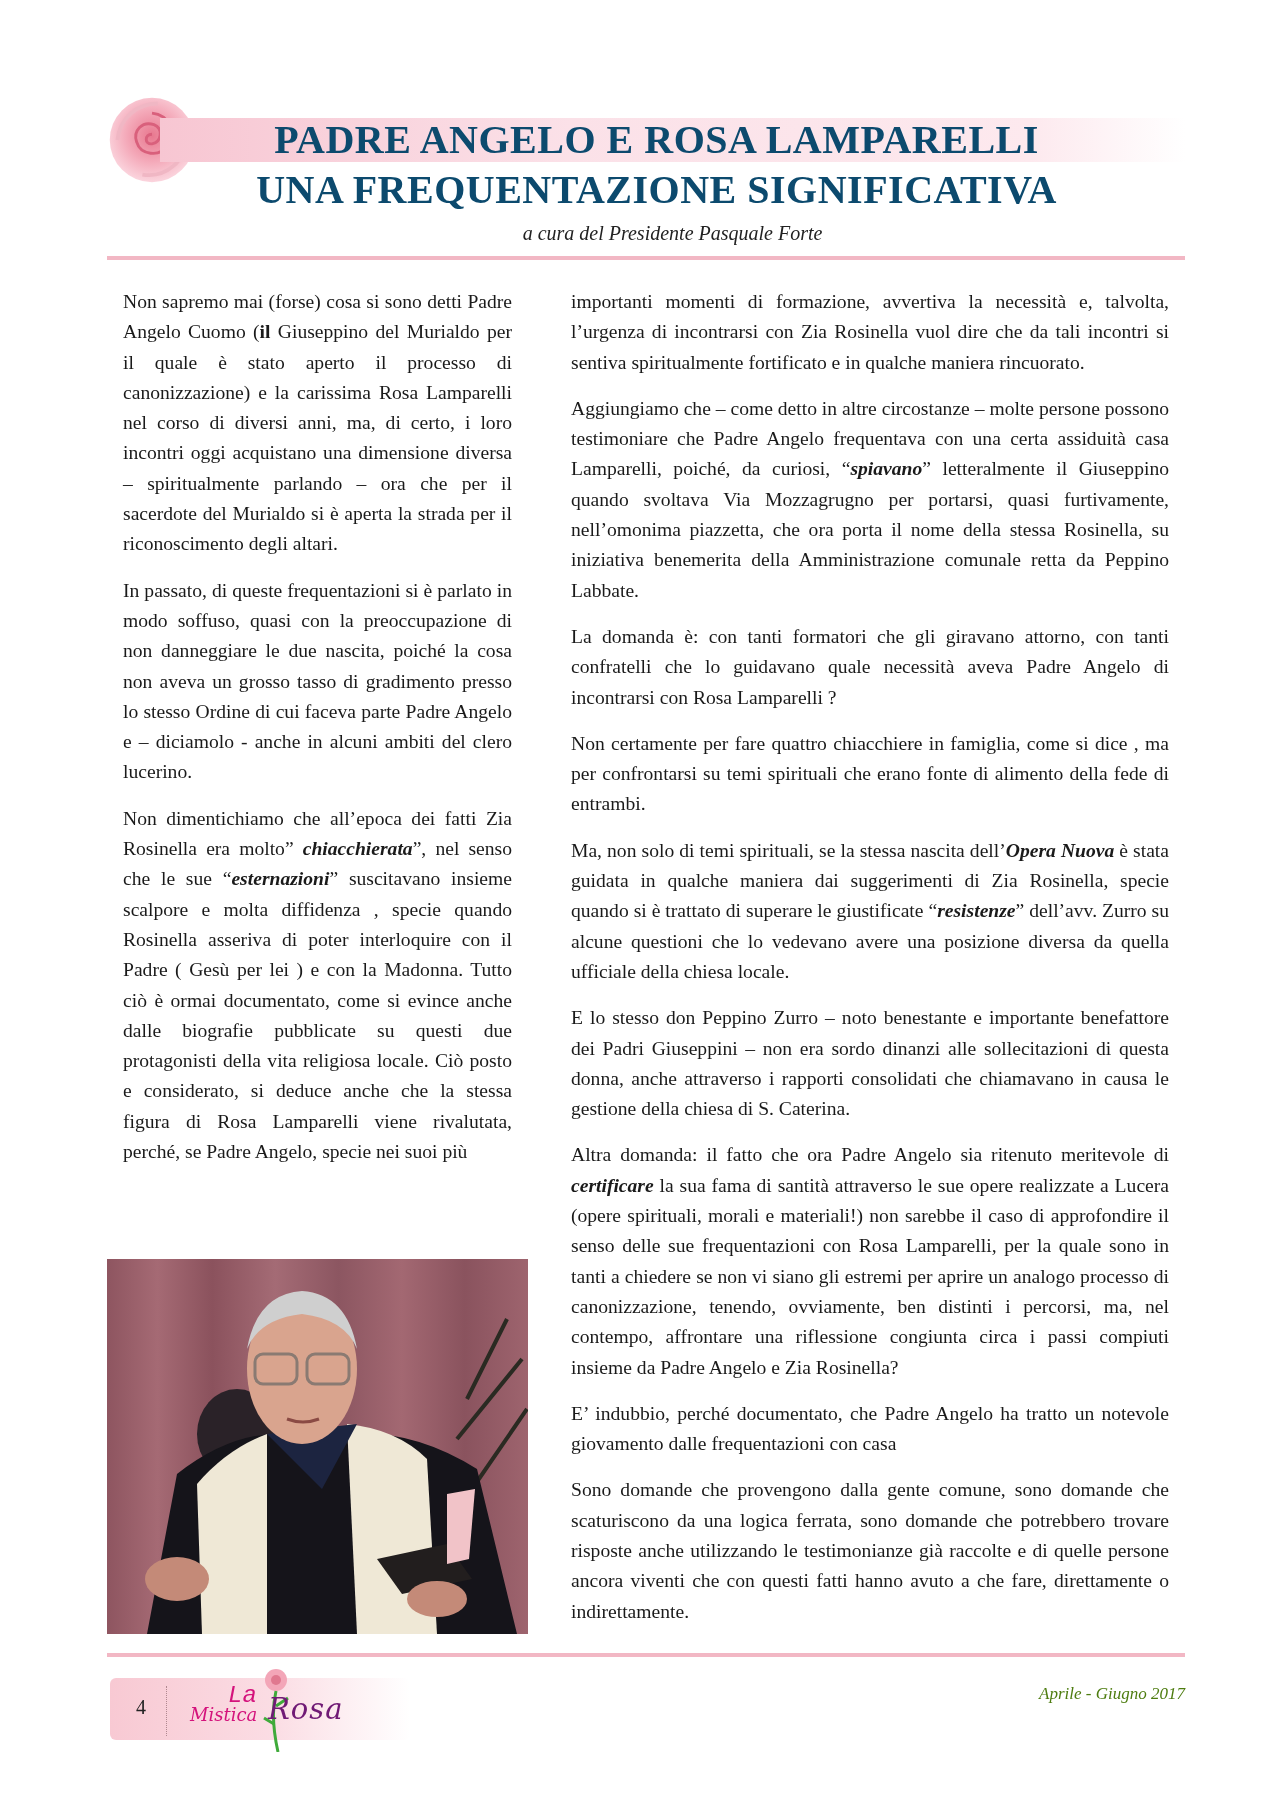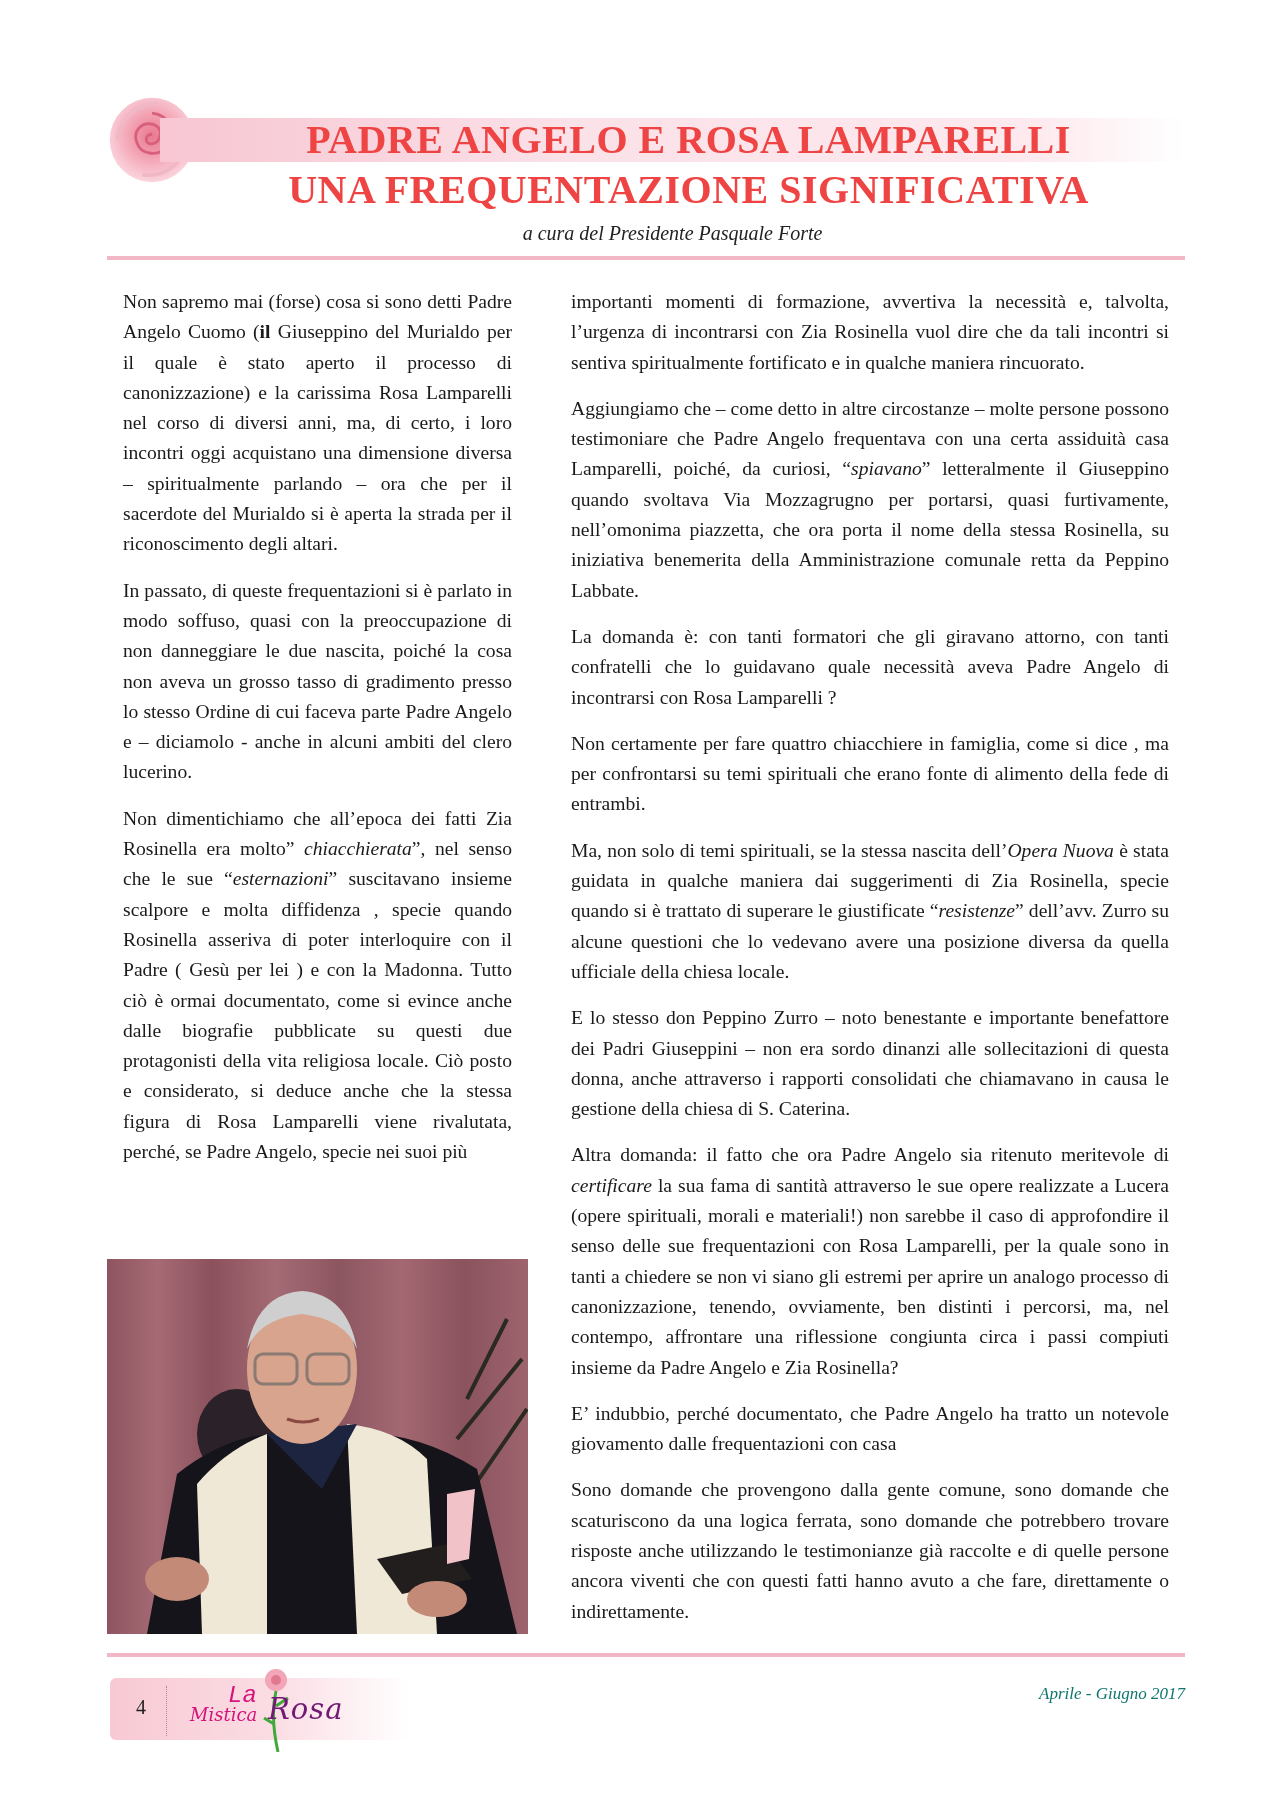--- a/index.html
+++ b/index.html
@@ -2,57 +2,57 @@
 <html><head>
 <meta charset="utf-8">
 <style>
   html, body { margin: 0; padding: 0; background: #ffffff; }
   body { width: 1275px; height: 1814px; position: relative; overflow: hidden;
          font-family: "DejaVu Serif", "Liberation Serif", serif; color: #1a1a1a; }
 
   .rose-emblem { position: absolute; left: 104px; top: 92px; width: 96px; height: 96px; }
   .title-band { position: absolute; left: 160px; top: 118px; width: 1025px; height: 44px;
                 background: linear-gradient(to right, #f7c6d2 0%, #fbe1e8 40%, #fde9ee 85%, #ffffff 100%); }
-  .title { position: absolute; left: 176px; width: 1025px; text-align: center;
-           font-family: "Liberation Serif", serif; font-weight: bold; color: #ef4444;
+  .title { position: absolute; left: 144px; width: 1025px; text-align: center;
+           font-family: "Liberation Serif", serif; font-weight: bold; color: #0c4a6e;
            font-size: 40px; letter-spacing: 0.5px; line-height: 48px; margin: 0; }
   .title.l1 { top: 116px; }
   .title.l2 { top: 166px; }
   .byline { position: absolute; left: 160px; width: 1025px; top: 222px; text-align: center;
             font-family: "Liberation Serif", serif; font-style: italic; font-size: 20px; color: #222; }
   .rule { position: absolute; left: 107px; width: 1078px; height: 4px; background: #f2b7c4; }
   .rule.top { top: 256px; }
   .rule.bottom { top: 1653px; }
 
   .col { position: absolute; font-family: "Liberation Serif", serif; font-size: 19.6px;
          line-height: 30.3px; text-align: justify; }
   .col p { margin: 16px; }
   .col-left { left: 107px; top: 271px; width: 421px; }
   .col-right { left: 555px; top: 271px; width: 630px; }
-  .bi { font-weight: normal; font-style: italic; }
+  .bi { font-weight: bold; font-style: italic; }
 
   .photo { position: absolute; left: 107px; top: 1259px; width: 421px; height: 375px;
            overflow: hidden; background: #8d5a63; }
 
   .footer-band { position: absolute; left: 110px; top: 1678px; width: 300px; height: 62px;
                  border-radius: 6px;
                  background: linear-gradient(to right, #f8c9d3 0%, #fbdde4 55%, #ffffff 100%); }
   .page-number { position: absolute; left: 136px; top: 1696px; font-family: "Liberation Serif", serif;
                  font-size: 20px; color: #222; }
   .footer-divider { position: absolute; left: 166px; top: 1686px; width: 0; height: 50px;
                     border-left: 1px dotted #b08890; }
   .logo { position: absolute; left: 176px; top: 1666px; width: 220px; height: 86px; }
   .logo-la { position: absolute; left: 52px; top: 16px; font-family: Liberation Mono, monospace; font-style: italic;
              color: #d4137c; font-size: 24px; }
   .logo-mistica { position: absolute; left: 14px; top: 38px; font-family: "DejaVu Serif", serif; font-style: italic;
                   color: #d4137c; font-size: 18px; }
   .logo-rosa { position: absolute; left: 92px; top: 26px; font-family: "DejaVu Serif", serif; font-style: italic;
                color: #701a75; font-size: 29px; letter-spacing: 1px; text-align: center; }
   .date { position: absolute; right: 90px; top: 1684px; font-family: "Liberation Serif", serif;
-          font-style: italic; font-size: 17px; color: #0f766e; }
+          font-style: italic; font-size: 17px; color: #4d7c0f; }
 </style>
 </head>
 <body>
 
 <svg class="rose-emblem" viewBox="0 0 100 100">
   <defs>
     <radialGradient id="rg" cx="50%" cy="45%" r="55%">
       <stop offset="0%" stop-color="#e8788f"></stop>
       <stop offset="55%" stop-color="#f4a9b9"></stop>
       <stop offset="100%" stop-color="#fbd5de"></stop>

